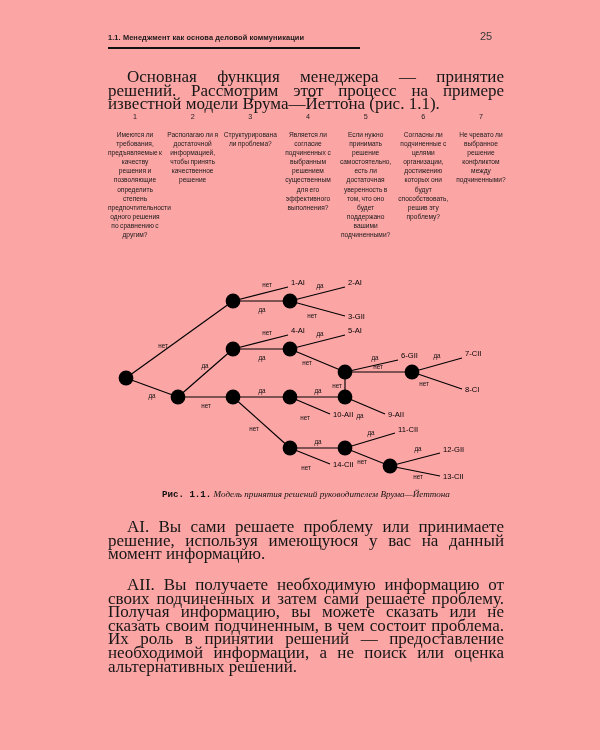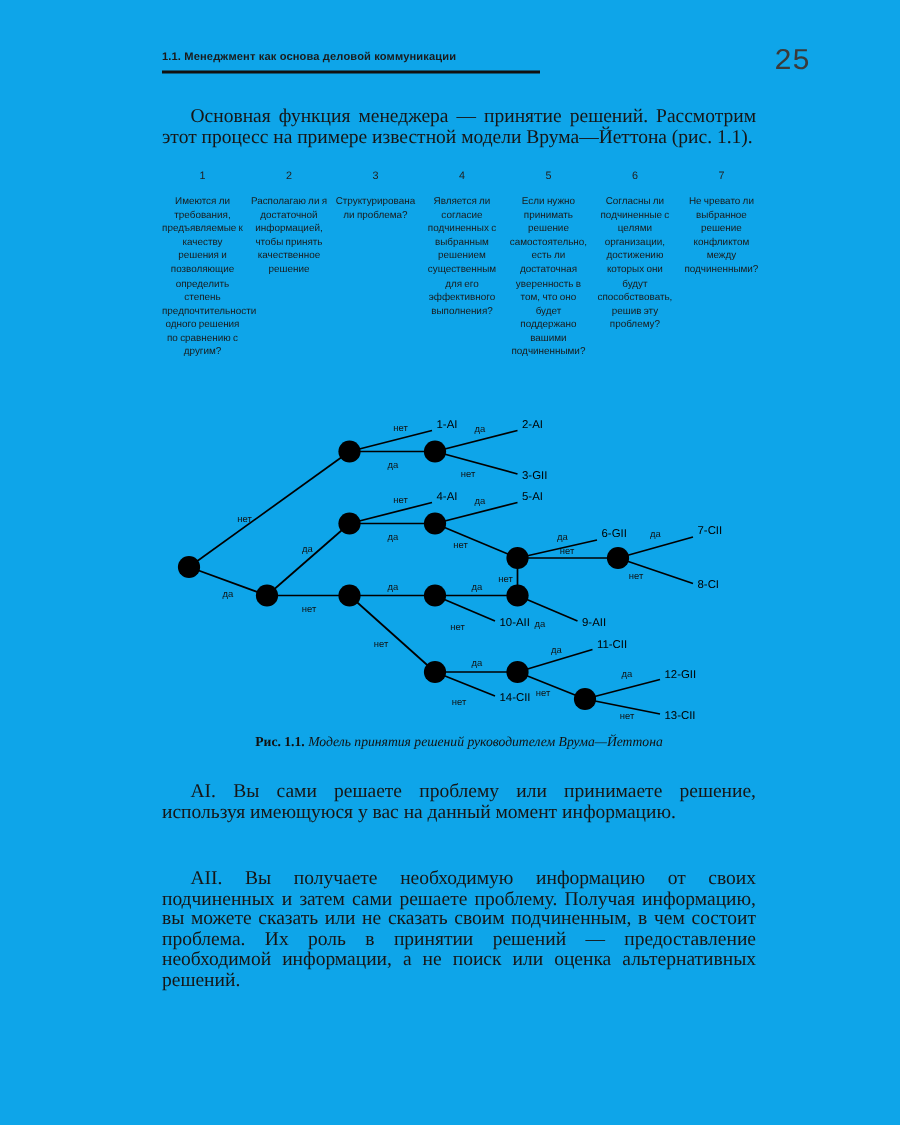--- a/index.html
+++ b/index.html
@@ -10,58 +10,57 @@
     width: 600px; height: 750px;
     font-family: "Liberation Serif", serif;
     color: #111;
     position: relative;
     overflow: hidden;
   }
   .page {
     position: absolute;
     left: 0; top: 0;
     width: 600px; height: 750px;
-    background: #0ea5e9;
+    background: #fca5a5;
   }
 
   
   .header {
     position: absolute;
     left: 108px; top: 33px;
     width: 400px;
   }
   .header-title {
     font-family: "Liberation Sans", sans-serif;
     font-size: 7.4px;
     font-weight: bold;
     letter-spacing: .1px;
     color: #1a1a1a;
     white-space: nowrap;
   }
   .page-number {
     position: absolute;
     left: 480px; top: 30px;
     width: 60px;
-    text-align: right;
-    font-family: Liberation Mono, monospace;
-    font-size: 20px;
+    font-family: Liberation Sans, sans-serif;
+    font-size: 11px;
     color: #3a3a3a;
   }
   .header-rule {
     position: absolute;
     left: 108px; top: 47px;
     width: 252px;
     height: 1.6px;
     background: #111;
   }
 
   
   .para {
     position: absolute;
-    font-size: 13px;
+    font-size: 17px;
     line-height: 13.6px;
     text-align: justify;
     color: #161616;
   }
   .para.indent { text-indent: 19px; }
 
   #intro-para { left: 108px; top: 70px; width: 396px; }
 
   
   .columns {
@@ -110,21 +109,21 @@
 
   
   .caption {
     position: absolute;
     left: 108px; top: 489px;
     width: 396px;
     text-align: center;
     font-size: 9.1px;
     color: #111;
   }
-  .caption b { font-weight: bold; }
+  .caption b { font-weight: bold; font-family: Liberation Mono, monospace; }
   .caption i { font-style: italic; }
 
   #p-symbols { left: 108px; top: 524px; width: 396px; }
   #p-ai      { left: 108px; top: 520px; width: 396px; }
   #p-aii     { left: 108px; top: 578px; width: 396px; }
   #p-ci      { left: 108px; top: 646px; width: 396px; }
 </style>
 </head>
 <body>
 

